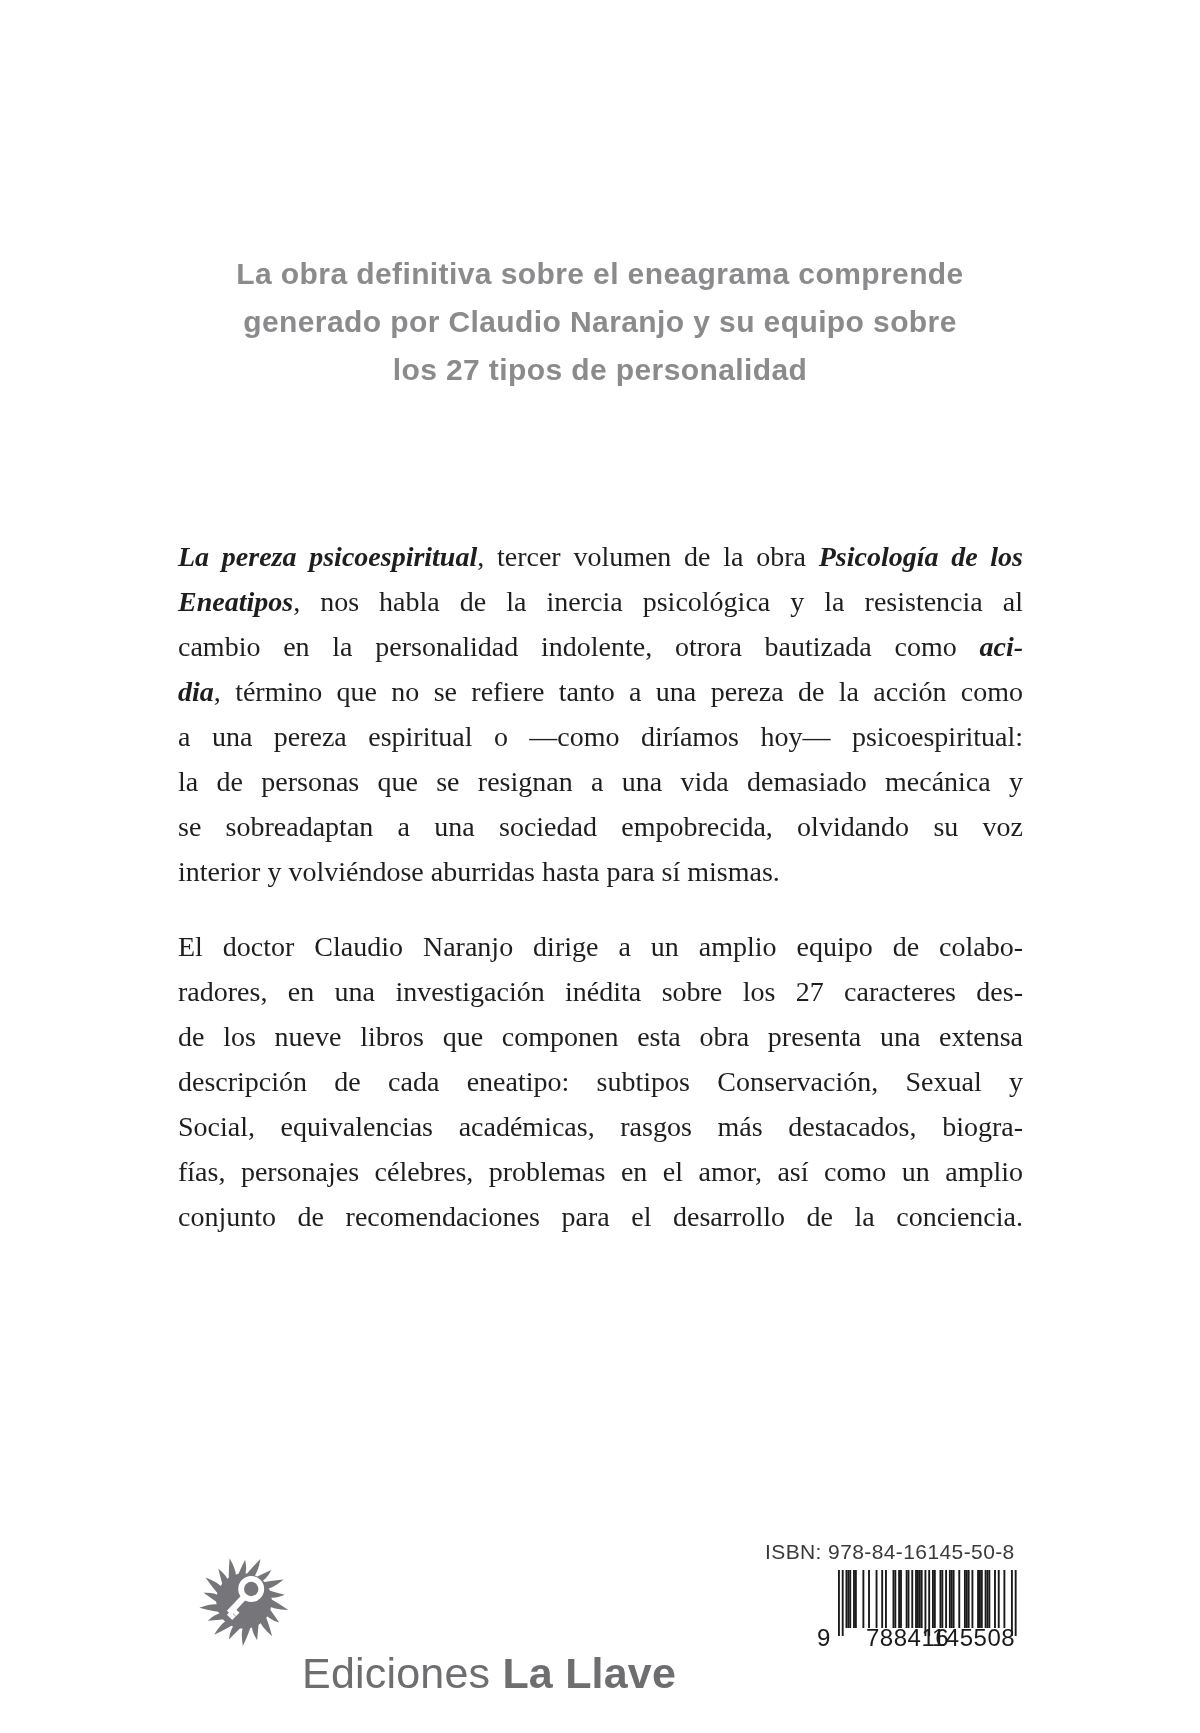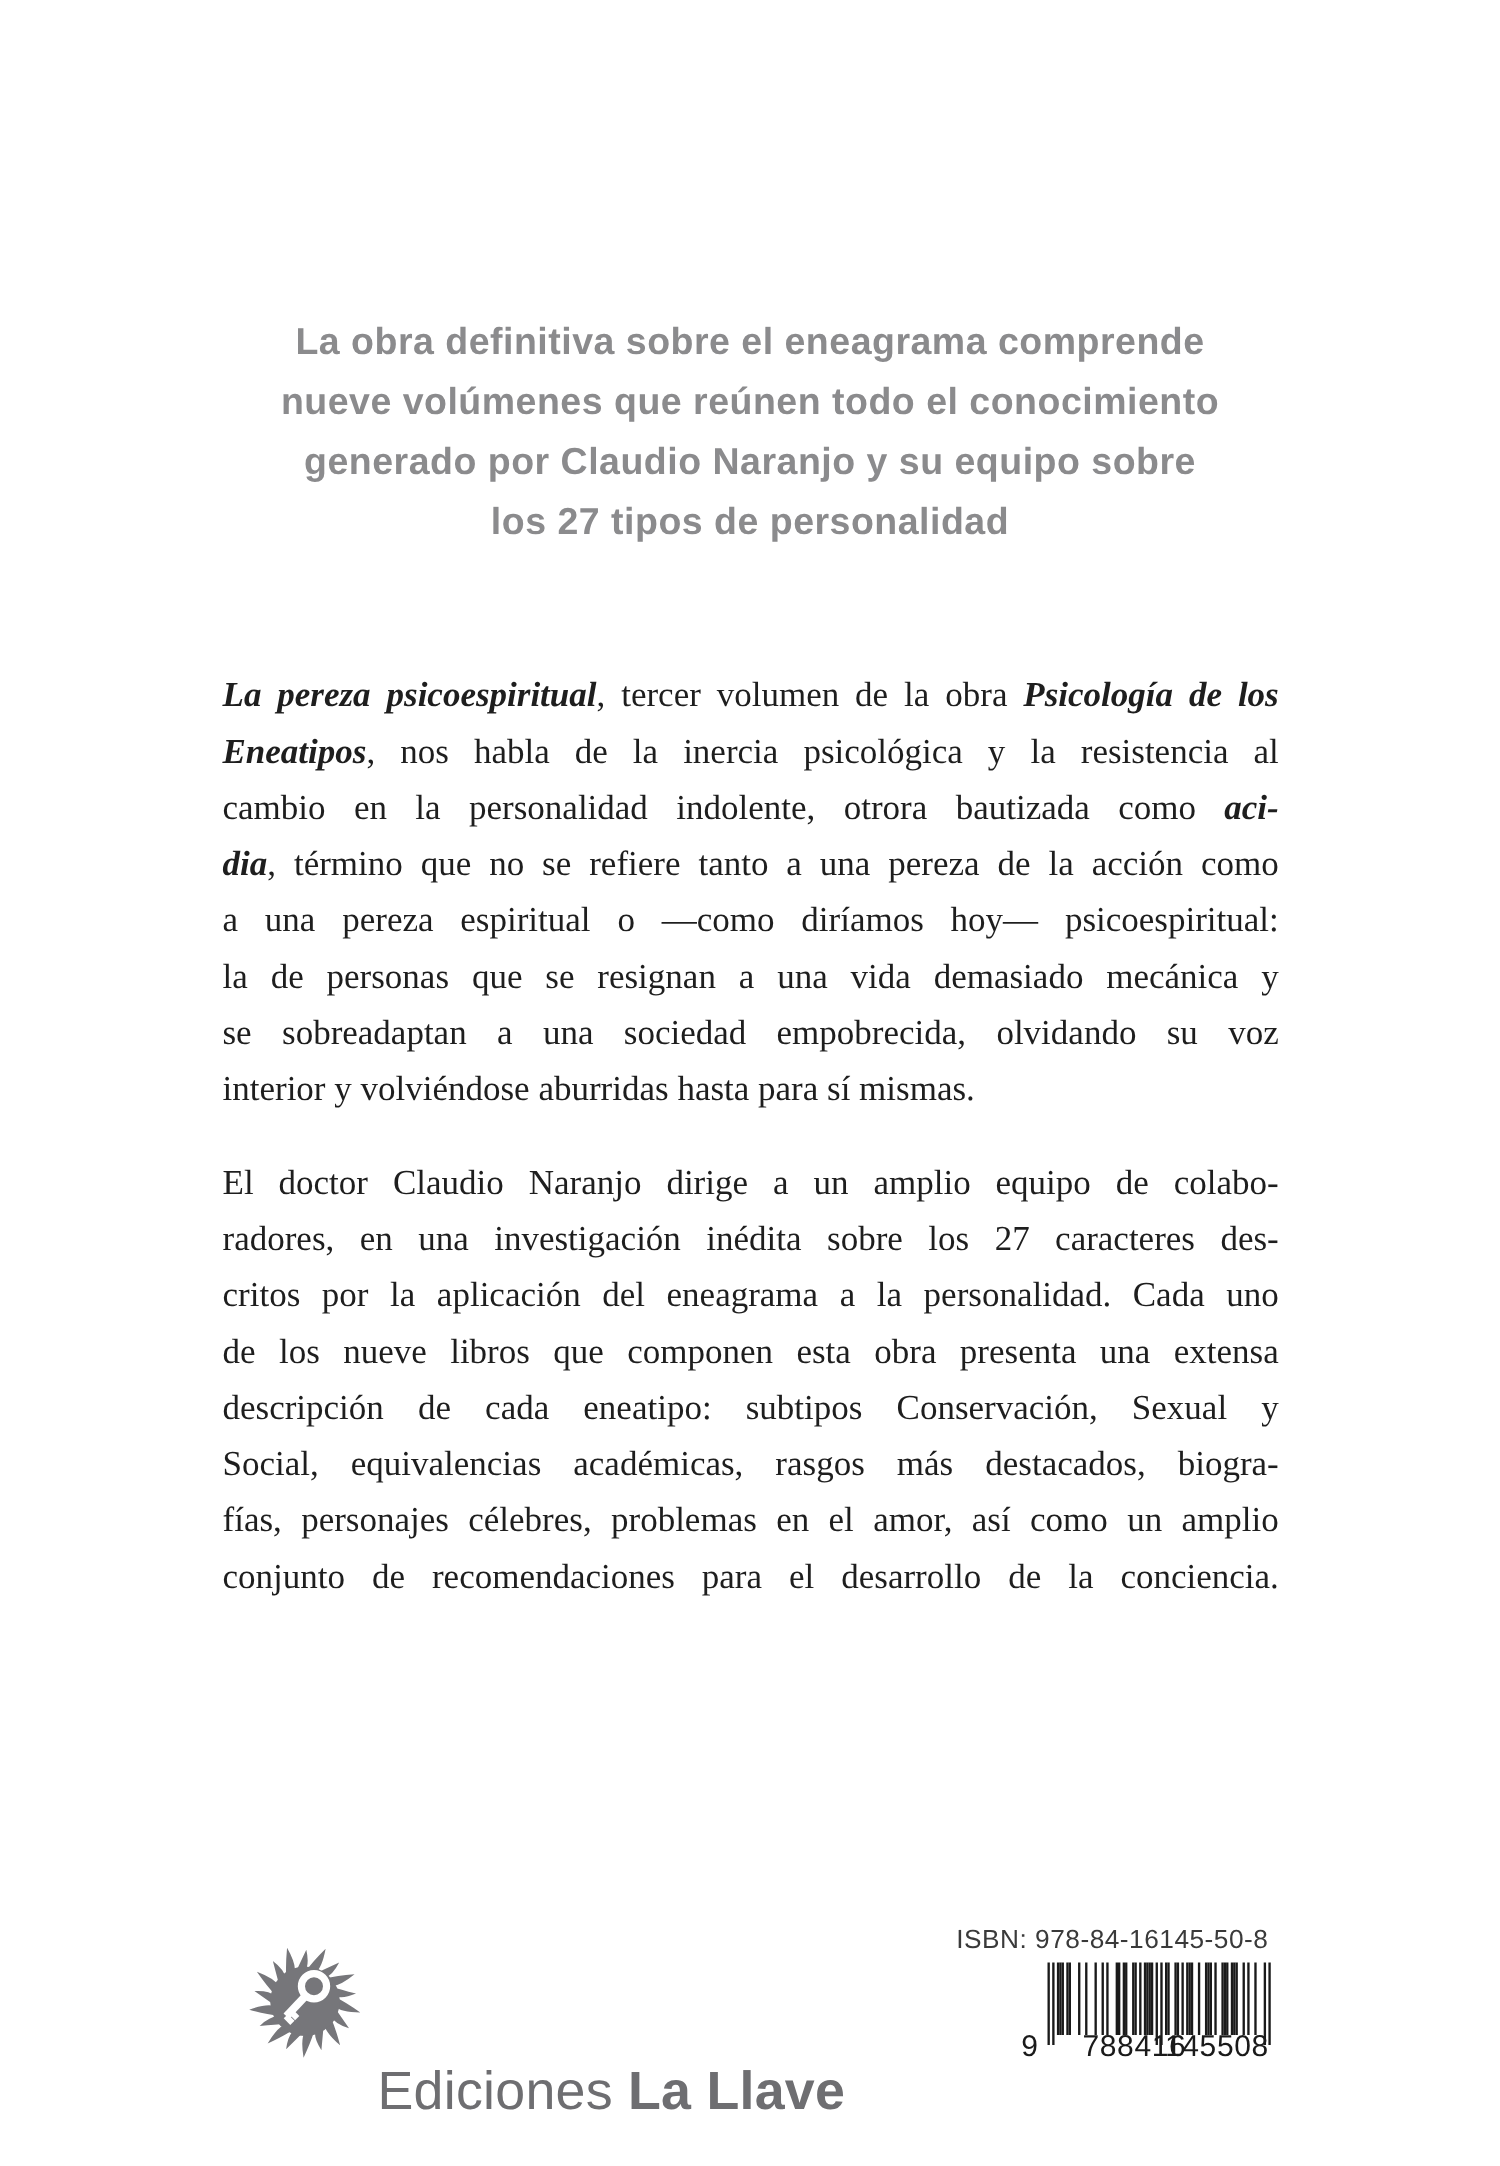--- a/index.html
+++ b/index.html
@@ -45,40 +45,38 @@
   .bc-d1{left:866px;}
   .bc-d2{left:932px;}
 </style>
 </head>
 <body>
 
 <div class="page">
 
   <div class="tagline" id="tagline" style="color: rgb(139, 139, 141);">
       <div>La obra definitiva sobre el eneagrama comprende</div>
-      <div>nueve volúmenes que reúnen todo el conocimiento</div>
       <div>generado por Claudio Naranjo y su equipo sobre</div>
       <div>los 27 tipos de personalidad</div>
     </div>
 
   <div class="synopsis" id="synopsis" style="color: rgb(30, 30, 30);">
       <div class="para">
         <div class="line jl"><em>La pereza psicoespiritual</em><span>, tercer volumen de la obra </span><em>Psicología de los</em></div>
         <div class="line jl"><em>Eneatipos</em><span>, nos habla de la inercia psicológica y la resistencia al</span></div>
         <div class="line jl"><span>cambio en la personalidad indolente, otrora bautizada como </span><em>aci-</em></div>
         <div class="line jl"><em>dia</em><span>, término que no se refiere tanto a una pereza de la acción como</span></div>
         <div class="line jl"><span>a una pereza espiritual o —como diríamos hoy— psicoespiritual:</span></div>
         <div class="line jl"><span>la de personas que se resignan a una vida demasiado mecánica y</span></div>
         <div class="line jl"><span>se sobreadaptan a una sociedad empobrecida, olvidando su voz</span></div>
         <div class="line"><span>interior y volviéndose aburridas hasta para sí mismas.</span></div>
       </div>
       <div class="para">
         <div class="line jl"><span>El doctor Claudio Naranjo dirige a un amplio equipo de colabo-</span></div>
         <div class="line jl"><span>radores, en una investigación inédita sobre los 27 caracteres des-</span></div>
-        <div class="line jl"><span>critos por la aplicación del eneagrama a la personalidad. Cada uno</span></div>
         <div class="line jl"><span>de los nueve libros que componen esta obra presenta una extensa</span></div>
         <div class="line jl"><span>descripción de cada eneatipo: subtipos Conservación, Sexual y</span></div>
         <div class="line jl"><span>Social, equivalencias académicas, rasgos más destacados, biogra-</span></div>
         <div class="line jl"><span>fías, personajes célebres, problemas en el amor, así como un amplio</span></div>
         <div class="line jl"><span>conjunto de recomendaciones para el desarrollo de la conciencia.</span></div>
       </div>
     </div>
 
   <svg class="sun-logo" id="sunLogo" viewBox="0 0 100 100">
       <path d="M74.72,46.26 Q83.83,50.68 96.06,59.34 Q79.66,59.18 74.64,54.23 Z M74.51,54.94 Q78.88,61.17 86.68,72.44 Q74.74,68.77 71.71,62.40 Z M71.34,63.03 Q75.48,72.27 79.28,86.76 Q66.83,76.10 66.16,69.08 Z M65.60,69.54 Q64.94,77.12 63.67,90.77 Q56.89,80.28 58.66,73.45 Z M57.97,73.69 Q55.21,83.44 48.80,96.98 Q46.11,80.81 50.11,75.00 Z M49.39,74.99 Q44.02,80.38 34.27,90.02 Q35.81,77.62 41.56,73.53 Z M40.88,73.28 Q32.50,78.96 18.88,85.22 Q27.22,71.10 34.02,69.22 Z M33.47,68.75 Q25.89,69.42 12.23,70.54 Q21.38,62.04 28.41,62.60 Z M28.05,61.97 Q17.98,60.94 3.52,56.98 Q18.99,51.52 25.40,54.45 Z M25.28,53.74 Q19.05,49.38 7.86,41.46 Q20.34,40.82 25.36,45.77 Z M25.49,45.06 Q18.44,37.79 9.91,25.47 Q25.26,31.23 28.29,37.60 Z M28.66,36.97 Q26.69,29.63 23.21,16.37 Q33.17,23.90 33.84,30.92 Z M34.40,30.46 Q33.67,20.36 35.05,5.44 Q43.11,19.72 41.34,26.55 Z M42.03,26.31 Q45.23,19.41 51.09,7.01 Q53.89,19.19 49.89,25.00 Z M50.61,25.01 Q56.54,16.80 67.19,6.26 Q64.19,22.38 58.44,26.47 Z M59.12,26.72 Q66.01,23.50 78.47,17.77 Q72.78,28.90 65.98,30.78 Z M66.53,31.25 Q76.35,28.77 91.29,27.54 Q78.62,37.96 71.59,37.40 Z M71.95,38.03 Q79.30,39.99 92.52,43.61 Q81.01,48.48 74.60,45.55 Z " fill="#76767a"></path>

